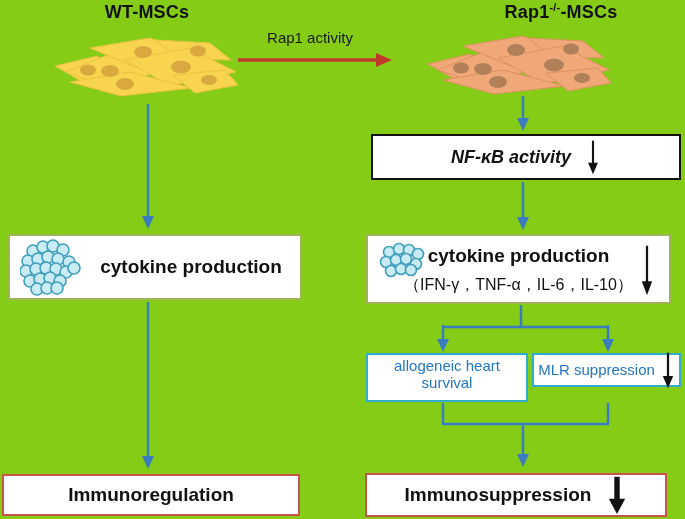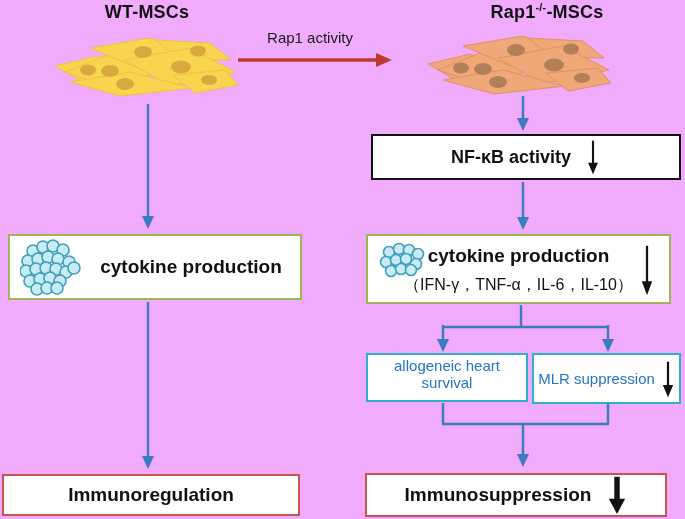--- a/index.html
+++ b/index.html
@@ -1,32 +1,32 @@
 <!DOCTYPE html>
 <html style="--arrow_blue: #3A7CBF; --arrow_red: #BE3A2B; --green_border: #9FB457; --cyan_border: #2EAECB; --blue_text: #2176C4; --red_border: #C9544E; --msc_yellow: #F9D44F; --msc_yellow_edge: #EDC243; --msc_yellow_nucleus: #D9A940; --msc_orange: #F0A878; --msc_orange_edge: #DE9260; --msc_orange_nucleus: #B18058; --cytokine_fill: #C9EBF4; --cytokine_stroke: #3F9FBC;"><head>
 <meta charset="utf-8">
 <style>
   html,body{margin:0;padding:0;background:#fff;}
   #canvas{
-    position:relative;width:685px;height:519px;background:#f0abfc;overflow:hidden;
+    position:relative;width:685px;height:519px;background:#84cc16;overflow:hidden;
     font-family:"Liberation Sans","DejaVu Sans",sans-serif;color:#111;
   }
   .abs{position:absolute;}
   .title{font-weight:bold;font-size:18px;text-align:center;letter-spacing:.2px;}
   .title sup{font-size:11px;vertical-align:super;line-height:0;}
   .label-plain{font-size:15px;text-align:center;color:#1a1a1a;}
   
   #connectors{position:absolute;left:0;top:0;width:685px;height:519px;z-index:1;}
   .blue-line{stroke:var(--arrow_blue);stroke-width:2.4;fill:none;}
   .blue-head{fill:var(--arrow_blue);stroke:none;}
   .red-line{stroke:var(--arrow_red);stroke-width:3.6;fill:none;}
   .red-head{fill:var(--arrow_red);stroke:none;}
   
   .box{position:absolute;background:#fff;z-index:2;box-sizing:border-box;display:flex;align-items:center;justify-content:center;}
-  .nfkb-box{border:2.5px solid #121212;gap:14px;}
+  .nfkb-box{border:2.5px solid #121212;gap:14px;font-style:italic;}
   .green-box{border:2.5px solid var(--green_border);}
   .cyan-box{border:2.5px solid var(--cyan_border);gap:6px;padding:2px 4px;}
   .cyan-box .cap{color:var(--blue_text);font-size:15px;line-height:1.15;text-align:center;}
   .red-box{border:2.5px solid var(--red_border);gap:16px;}
   .box-label{font-weight:bold;font-size:18px;white-space:nowrap;}
   .big-label{font-weight:bold;font-size:19px;white-space:nowrap;}
   
   .blk-line{stroke:#121212;stroke-width:2.6;fill:none;}
   .blk-head{fill:#121212;stroke:none;}
   .blk-line-thick{stroke:#121212;stroke-width:6;fill:none;}
@@ -82,21 +82,21 @@
       <line class="blue-line" x1="443" y1="403" x2="443" y2="424"></line>
       <line class="blue-line" x1="608" y1="403" x2="608" y2="424"></line>
       <line class="blue-line" x1="442" y1="424" x2="609" y2="424"></line>
       <line class="blue-line" x1="523" y1="424" x2="523" y2="455"></line>
       <polygon class="blue-head" points="517,454 529,454 523,467"></polygon>
     </g>
   </svg>
 
   <div class="abs title" style="left:57px;top:2px;width:180px;z-index:2;">WT-MSCs</div>
 
-  <div class="abs title" style="left:456px;top:2px;width:182px;z-index:2;"><span>Rap1</span><sup>-/-</sup><span>-MSCs</span></div>
+  <div class="abs title" style="left:470px;top:2px;width:182px;z-index:2;"><span>Rap1</span><sup>-/-</sup><span>-MSCs</span></div>
 
   <div class="abs label-plain" style="left:235px;top:29px;width:150px;z-index:2;">Rap1 activity</div>
 
   <svg class="abs" style="left:55px;top:30px;z-index:2;" width="185" height="68" viewBox="0 0 185 68">
     <polygon class="msc-yellow-body" points="0,36 42,26 72,44 26,51"></polygon>
     <polygon class="msc-yellow-body" points="10,42 60,22 115,38 55,57"></polygon>
     <polygon class="msc-yellow-body" points="35,18 95,8 145,28 85,39"></polygon>
     <polygon class="msc-yellow-body" points="100,10 155,13 176,30 124,29"></polygon>
     <polygon class="msc-yellow-body" points="70,30 135,18 181,42 115,56"></polygon>
     <polygon class="msc-yellow-body" points="15,52 75,42 137,58 66,66"></polygon>
@@ -186,21 +186,21 @@
   </div>
 
   <div class="box cyan-box" style="left:366px;top:353px;width:162px;height:49px;flex-direction:column;">
     <span class="cap">allogeneic heart survival</span>
     <svg width="14" height="38" viewBox="0 0 16 44">
       <line class="blk-line" x1="8" y1="2" x2="8" y2="31"></line>
       <polygon class="blk-head" points="2,29 14,29 8,43"></polygon>
     </svg>
   </div>
 
-  <div class="box cyan-box" style="left:532px;top:353px;width:149px;height:51px;">
+  <div class="box cyan-box" style="left:532px;top:353px;width:149px;height:34px;">
     <span class="cap">MLR suppression</span>
     <svg width="14" height="38" viewBox="0 0 16 44">
       <line class="blk-line" x1="8" y1="2" x2="8" y2="31"></line>
       <polygon class="blk-head" points="2,29 14,29 8,43"></polygon>
     </svg>
   </div>
 
   <div class="box red-box" style="left:2px;top:474px;width:298px;height:42px;">
     <span class="big-label">Immunoregulation</span>
   </div>

